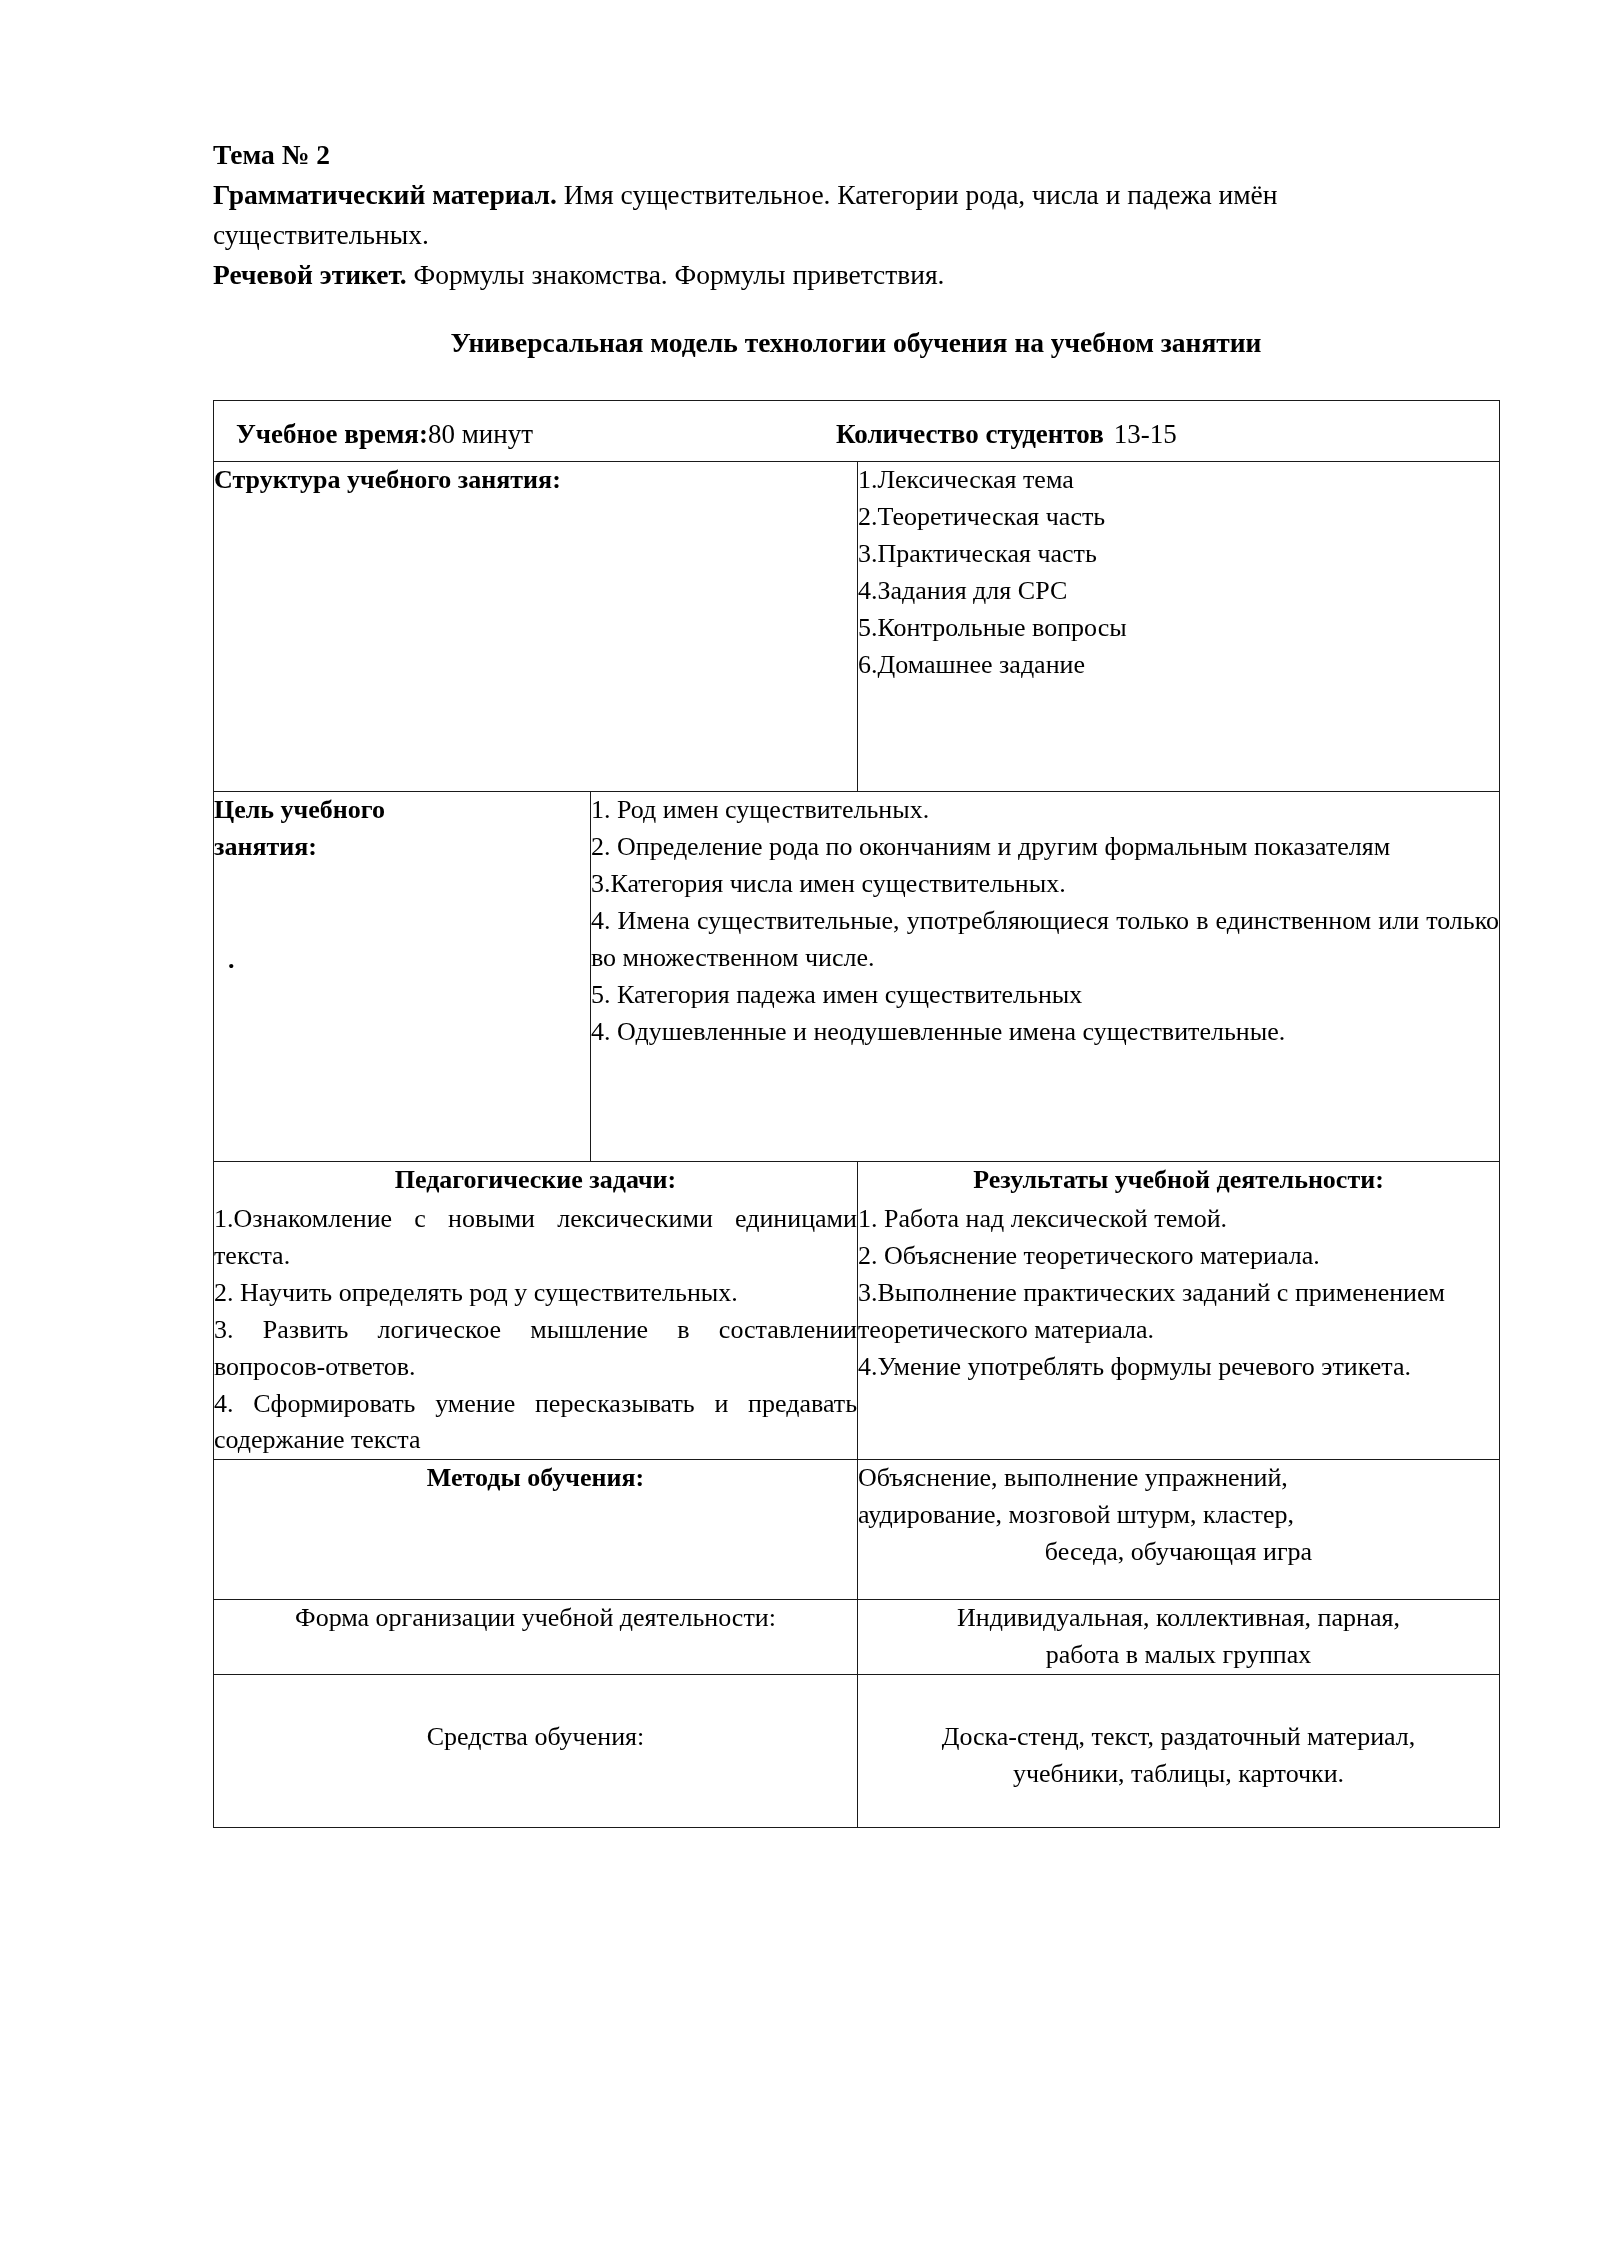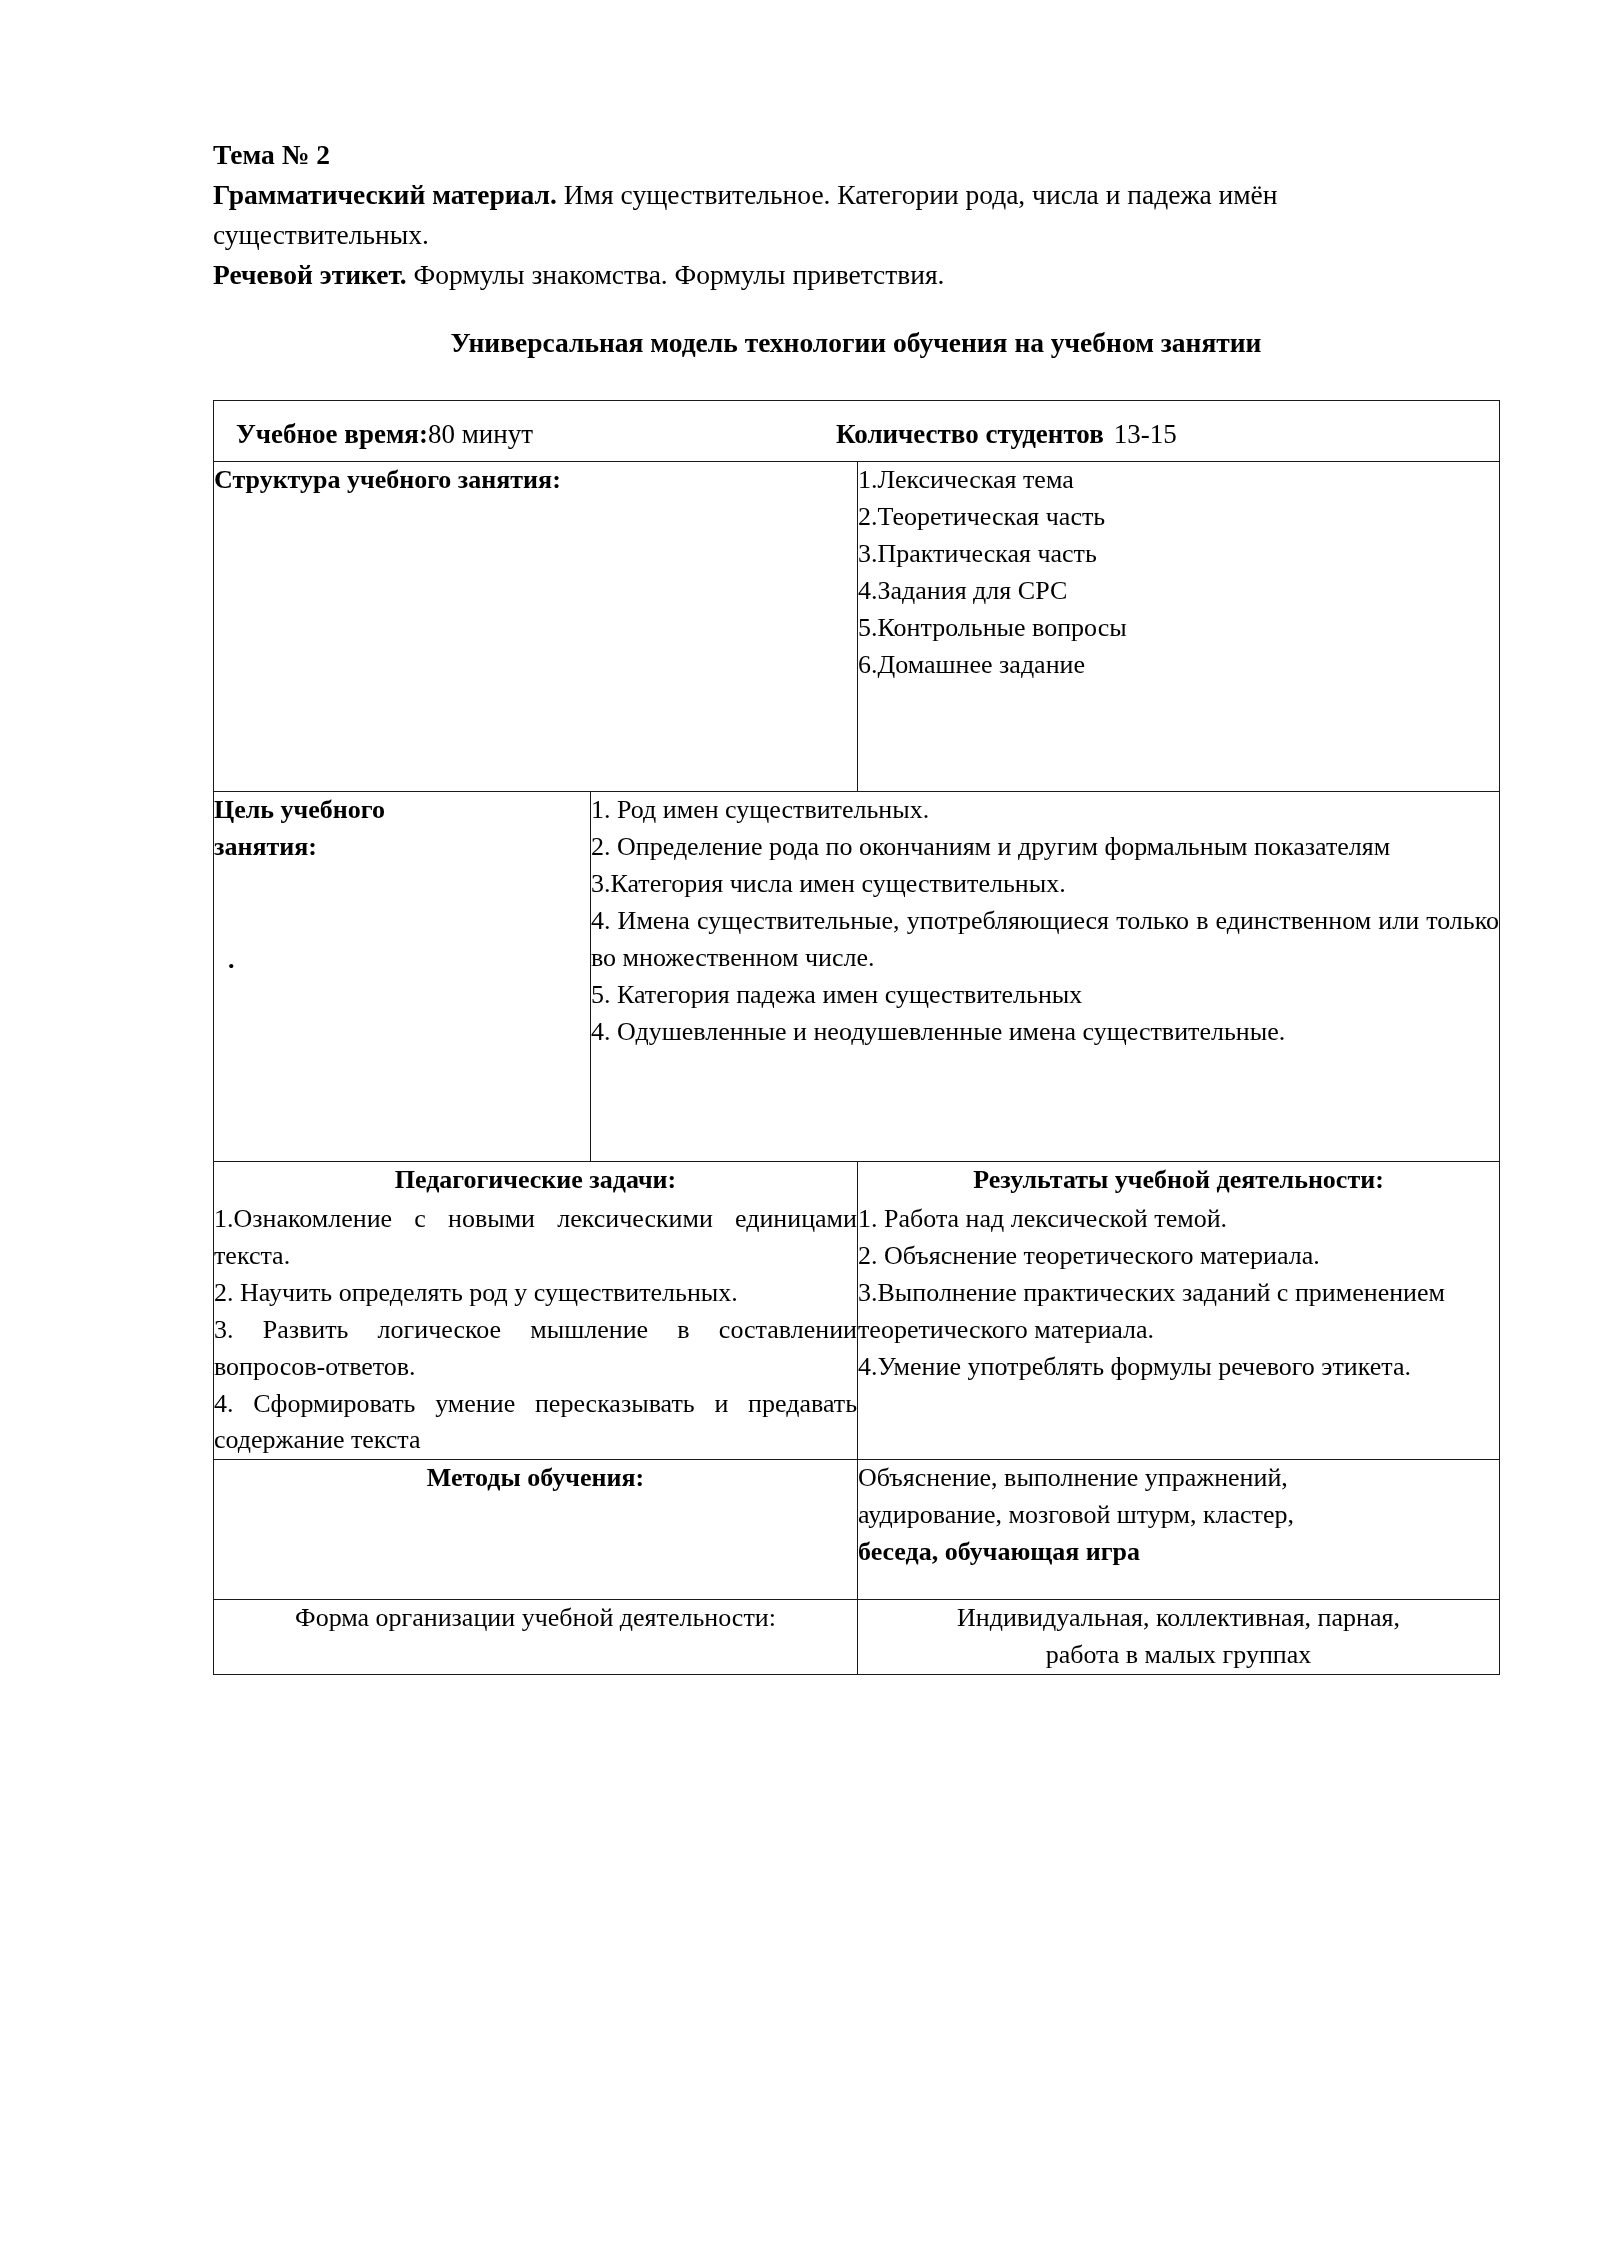--- a/index.html
+++ b/index.html
@@ -164,21 +164,21 @@
     padding: 42px 12px 20px 12px;
     height: 140px;
     box-sizing: border-box;
   }
   .meth-right {
     padding: 30px 14px 16px 14px;
     font-size: 26px;
     line-height: 1.44;
     text-align: justify;
   }
-  .meth-right .last { text-align: left; font-weight: bold; }
+  .meth-right .last { text-align: center; }
 
   
   .c-left {
     text-align: center;
     font-size: 26px;
     padding: 36px 12px 28px 12px;
     line-height: 1.45;
   }
   .c-right {
     text-align: center;
@@ -292,18 +292,27 @@
         <tr>
           <td class="c-left" colspan="2">
             <span>Форма организации учебной деятельности:</span>
           </td>
           <td class="c-right">
             <div>Индивидуальная, коллективная, парная,</div>
             <div>работа в малых группах</div>
           </td>
         </tr>
 
+        <tr>
+          <td class="c-left tall" colspan="2">
+            <span>Средства обучения:</span>
+          </td>
+          <td class="c-right tall">
+            <div>Доска-стенд, текст,  раздаточный материал,</div>
+            <div>учебники, таблицы, карточки.</div>
+          </td>
+        </tr>
 
       </tbody>
     </table>
 
   </div>
 </div>
 
 </body></html>

